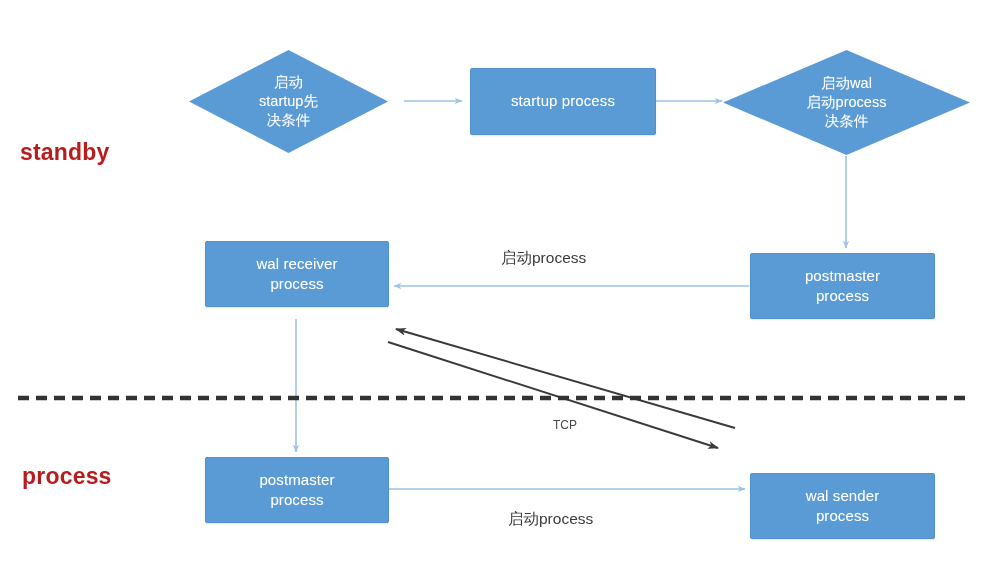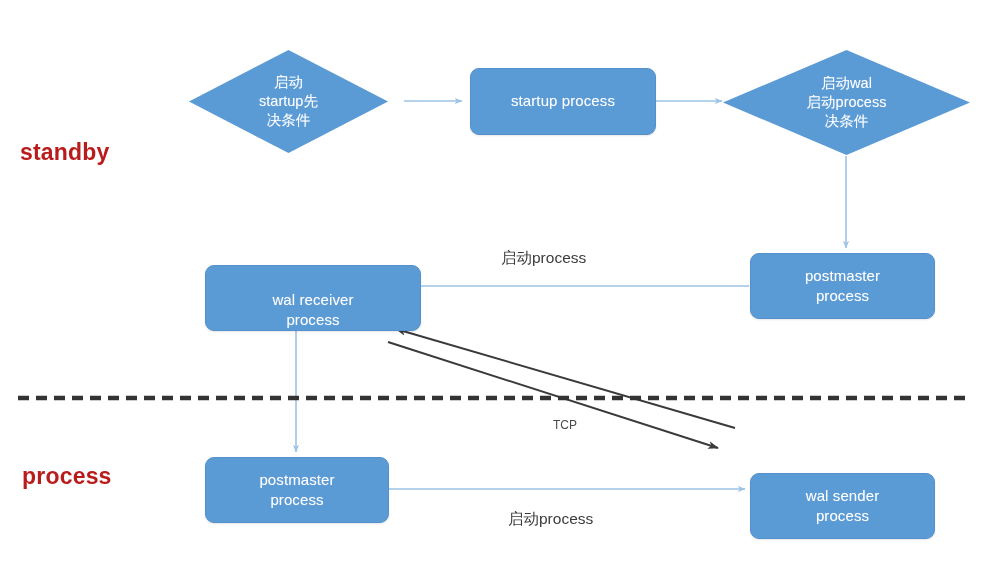--- a/index.html
+++ b/index.html
@@ -21,21 +21,21 @@
     width: 998px;
     height: 573px;
     pointer-events: none;
   }
 
   
   .node-box {
     position: absolute;
     background: #5b9bd5;
     border: 1px solid #5491cc;
-    border-radius: 9px;
+    border-radius: 2px;
     box-sizing: border-box;
     display: flex;
     align-items: center;
     justify-content: center;
     text-align: center;
     color: #ffffff;
     font-size: 15px;
     line-height: 1.35;
     letter-spacing: .1px;
     text-shadow: 0 0 1px rgba(255,255,255,.25);
@@ -165,21 +165,21 @@
     </div>
   </div>
 
   <div class="node-box" style="left:750px; top:253px; width:185px; height:66px;">
     <span>
       <span class="lbl">postmaster</span>
       <span class="lbl">process</span>
     </span>
   </div>
 
-  <div class="node-box" style="left:205px; top:265px; width:216px; height:66px;align-items:flex-end;">
+  <div class="node-box" style="left:205px; top:241px; width:184px; height:66px;">
     <span>
       <span class="lbl">wal receiver</span>
       <span class="lbl">process</span>
     </span>
   </div>
 
   <div class="node-box" style="left:205px; top:457px; width:184px; height:66px;">
     <span>
       <span class="lbl">postmaster</span>
       <span class="lbl">process</span>

